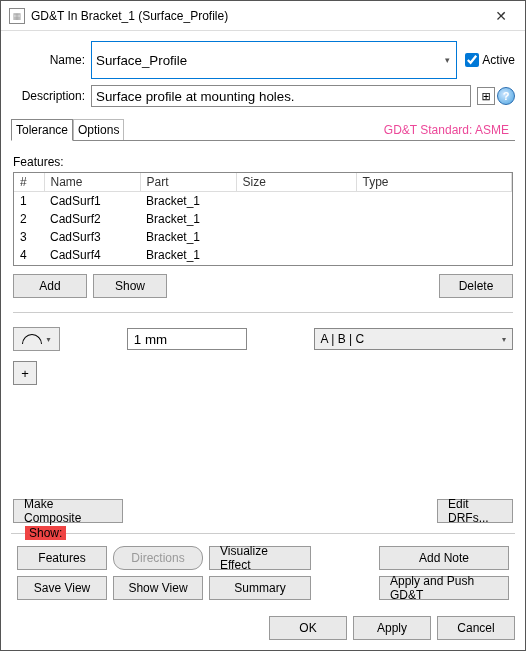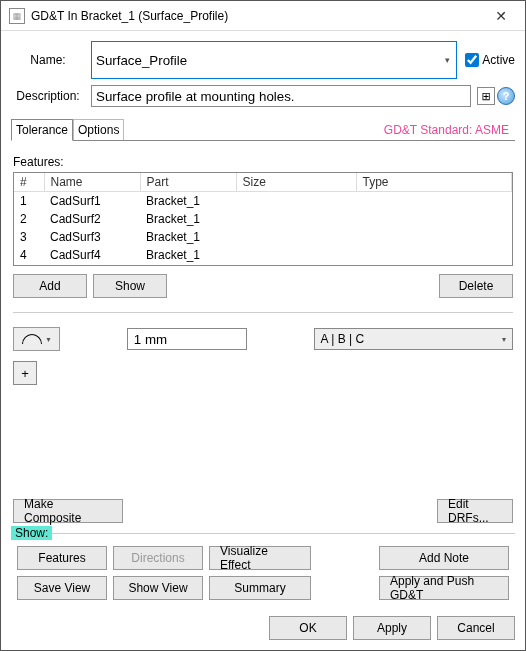--- a/index.html
+++ b/index.html
@@ -45,21 +45,21 @@
     flex-direction: column;
   }
 
   .row {
     display: flex;
     align-items: center;
     margin-bottom: 6px;
   }
   .row label.field-label {
     width: 80px;
-    text-align: center;
+    text-align: right;
     padding-right: 6px;
   }
   .row input[type=text].name-input {
     flex: 1;
     height: 38px;
     padding: 1px 24px 1px 4px;
     border: 1px solid #0078d7;
     background: #fff;
   }
   .combo-wrap { position: relative; flex: 1; display: flex; }
@@ -170,21 +170,21 @@
     height: 24px;
     min-width: 74px;
     padding: 0 10px;
     border: 1px solid #999;
     background: #e9e9e9;
     display: inline-flex;
     align-items: center;
     justify-content: center;
     cursor: default;
   }
-  .btn.disabled { color: #9a9a9a; }
+  .btn.disabled { color: #9a9a9a; border-radius: 11px; }
   .spacer { flex: 1; }
 
   hr.sep {
     border: none;
     border-top: 1px solid #ccc;
     margin: 14px 0;
   }
 
   .tol-row {
     display: flex;
@@ -242,22 +242,22 @@
   }
 
   .show-group {
     margin-top: 6px;
     padding: 6px;
     position: relative;
     border-top: 1px solid #ccc;
   }
   .show-group .legend {
     position: absolute;
-    top: -8px; left: 0;
-    background: #5eead4;
+    top: -8px; left: 14px;
+    background: #ef4444;
     padding: 0 4px;
   }
   .show-grid {
     display: flex;
     gap: 6px;
     margin-top: 6px;
     flex-wrap: wrap;
   }
   .show-grid .col {
     display: flex;

